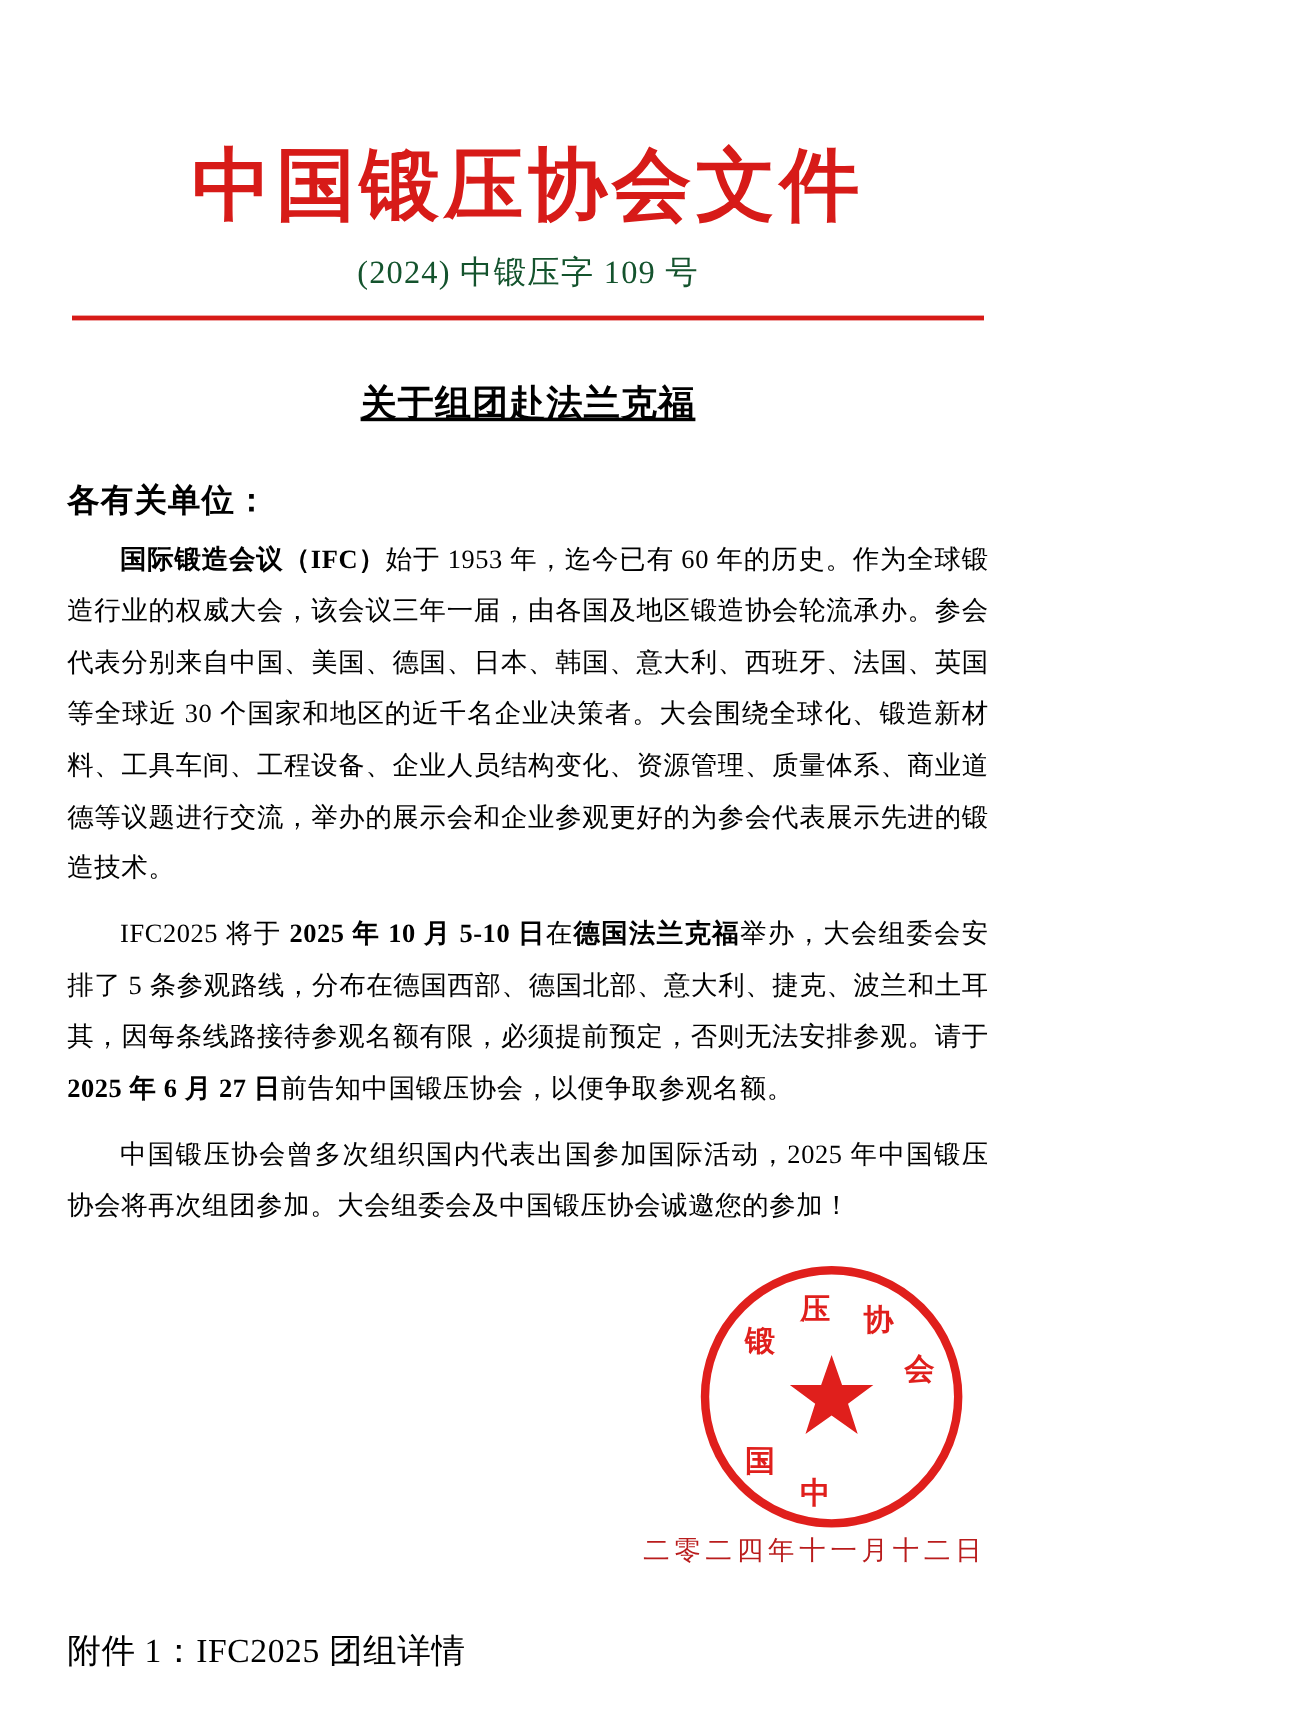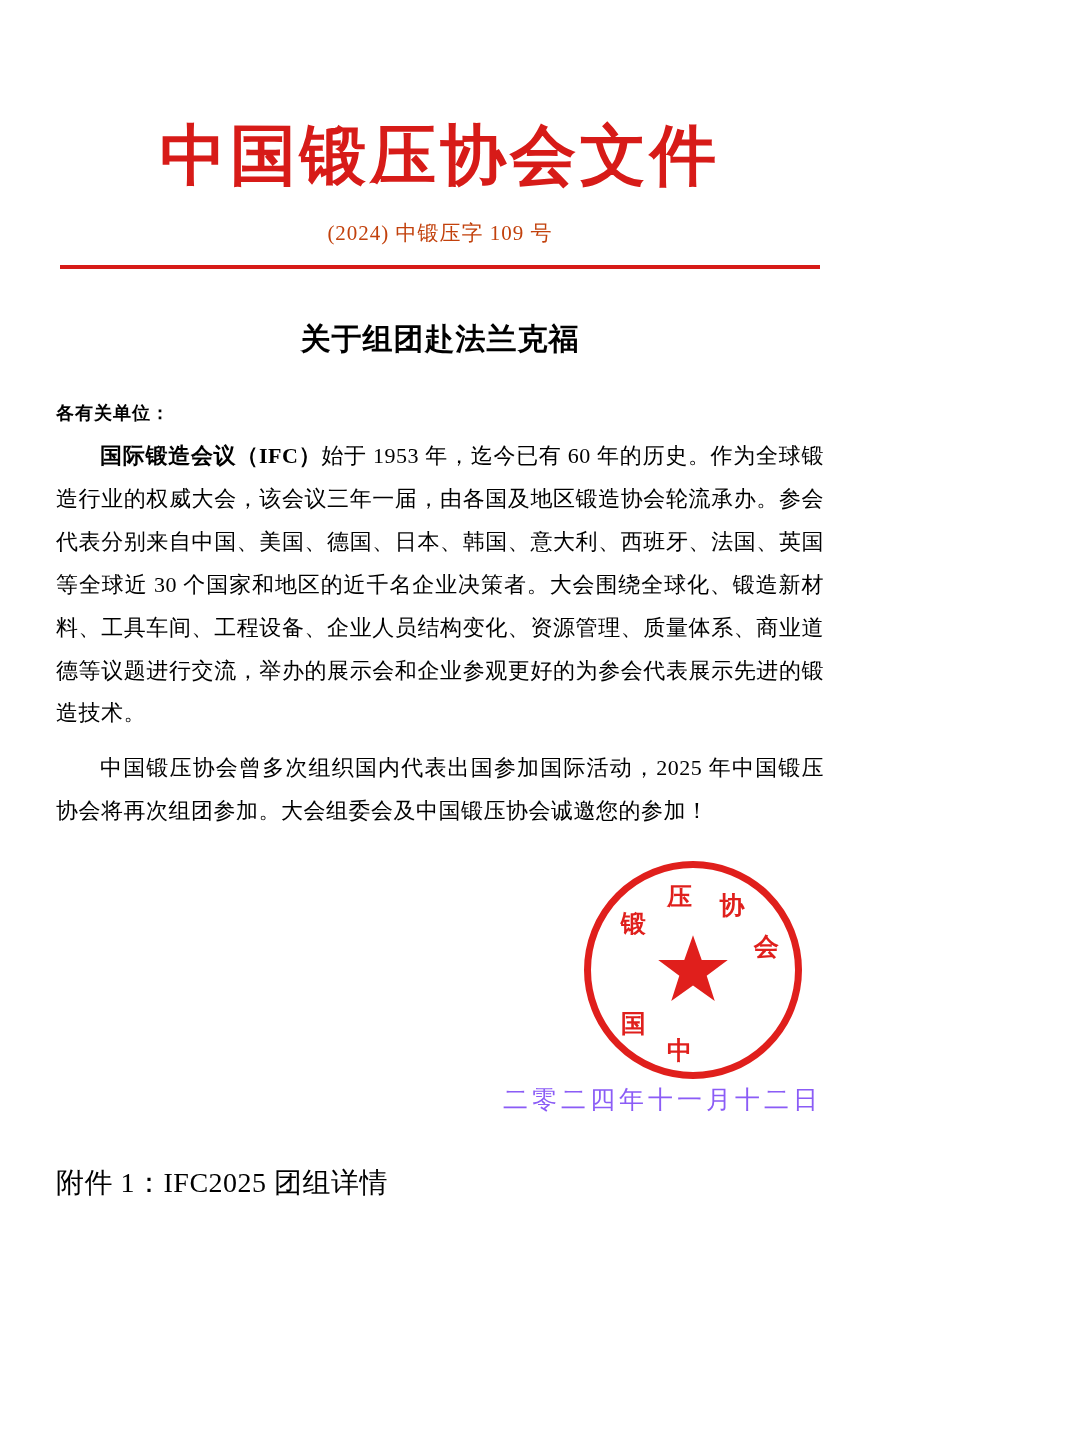--- a/index.html
+++ b/index.html
@@ -30,51 +30,51 @@
   }
   .doc-org-title {
     color: #d71b18;
     font-size: 66px;
     font-weight: bold;
     letter-spacing: 4px;
     line-height: 1.1;
     font-family: "Liberation Serif", "DejaVu Serif", serif;
   }
   .doc-number {
-    margin-top: 26px;
-    font-size: 21px;
-    color: #c2410c;
+    margin-top: 16px;
+    font-size: 27px;
+    color: #14532d;
     letter-spacing: 1px;
   }
   .red-rule {
     width: 760px;
     height: 4px;
     background: #d71b18;
     margin: 18px auto 0 auto;
   }
 
   
   .doc-title {
     text-align: center;
     margin-top: 44px;
     font-size: 30px;
     font-weight: bold;
     line-height: 1.75;
     letter-spacing: 1px;
   }
-  .doc-title .line { display: block; }
+  .doc-title .line { display: block; text-decoration: underline; }
 
   
   .body-wrap {
     margin: 0 auto;
     width: 768px;
     padding-top: 36px;
   }
   .salutation {
-    font-size: 18px;
+    font-size: 27px;
     font-weight: bold;
     margin-bottom: 10px;
     letter-spacing: 1px;
   }
   p.para {
     font-size: 22px;
     line-height: 1.95;
     text-align: justify;
     text-justify: inter-ideograph;
     margin: 1px 0 12px 0;
@@ -124,23 +124,23 @@
     display: block;
     width: 26px;
     margin-left: -13px;
     margin-top: -13px;
     text-align: center;
   }
   .seal-date {
     position: absolute;
     right: 58px;
     top: 238px;
-    font-size: 25px;
+    font-size: 22px;
     letter-spacing: 4px;
-    color: #8b5cf6;
+    color: #b91c1c;
   }
 
   
   .attachments {
     width: 768px;
     margin: 0 auto;
     padding-top: 10px;
   }
   .attachment-line {
     font-size: 28px;
@@ -161,20 +161,21 @@
 
   <div class="doc-title">
     <span class="line">关于组团赴法兰克福</span>
   </div>
 
   <div class="body-wrap">
     <div class="salutation">各有关单位：</div>
 
     <p class="para"><span class="b">国际锻造会议（IFC）</span><span>始于 1953 年，迄今已有 60 年的历史。作为全球锻造行业的权威大会，该会议三年一届，由各国及地区锻造协会轮流承办。参会代表分别来自中国、美国、德国、日本、韩国、意大利、西班牙、法国、英国等全球近 30 个国家和地区的近千名企业决策者。大会围绕全球化、锻造新材料、工具车间、工程设备、企业人员结构变化、资源管理、质量体系、商业道德等议题进行交流，举办的展示会和企业参观更好的为参会代表展示先进的锻造技术。</span></p>
 
+    <p class="para"><span>IFC2025 将于 </span><span class="b">2025 年 10 月 5-10 日</span><span>在</span><span class="b">德国法兰克福</span><span>举办，大会组委会安排了 5 条参观路线，分布在德国西部、德国北部、意大利、捷克、波兰和土耳其，因每条线路接待参观名额有限，必须提前预定，否则无法安排参观。请于 </span><span class="b">2025 年 6 月 27 日</span><span>前告知中国锻压协会，以便争取参观名额。</span></p>
 
     <p class="para">中国锻压协会曾多次组织国内代表出国参加国际活动，2025 年中国锻压协会将再次组团参加。大会组委会及中国锻压协会诚邀您的参加！</p>
   </div>
 
   <div class="seal-area">
     <div class="seal">
       <div class="seal-text">
         <span style="transform: rotate(190deg) translate(0, -78px) rotate(-190deg);">中</span>
         <span style="transform: rotate(230deg) translate(0, -78px) rotate(-230deg);">国</span>
         <span style="transform: rotate(310deg) translate(0, -78px) rotate(-310deg);">锻</span>

